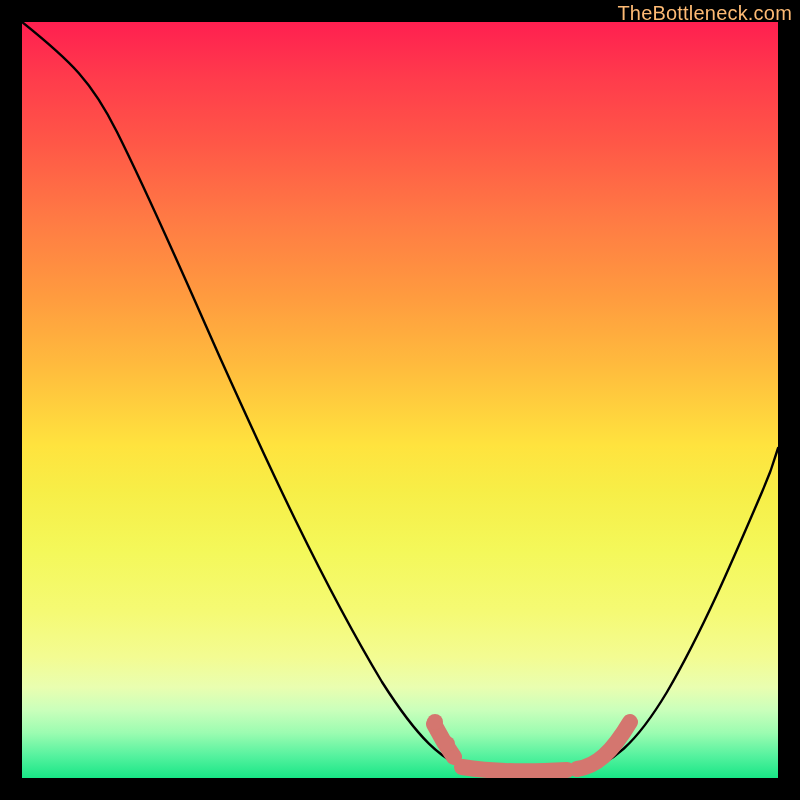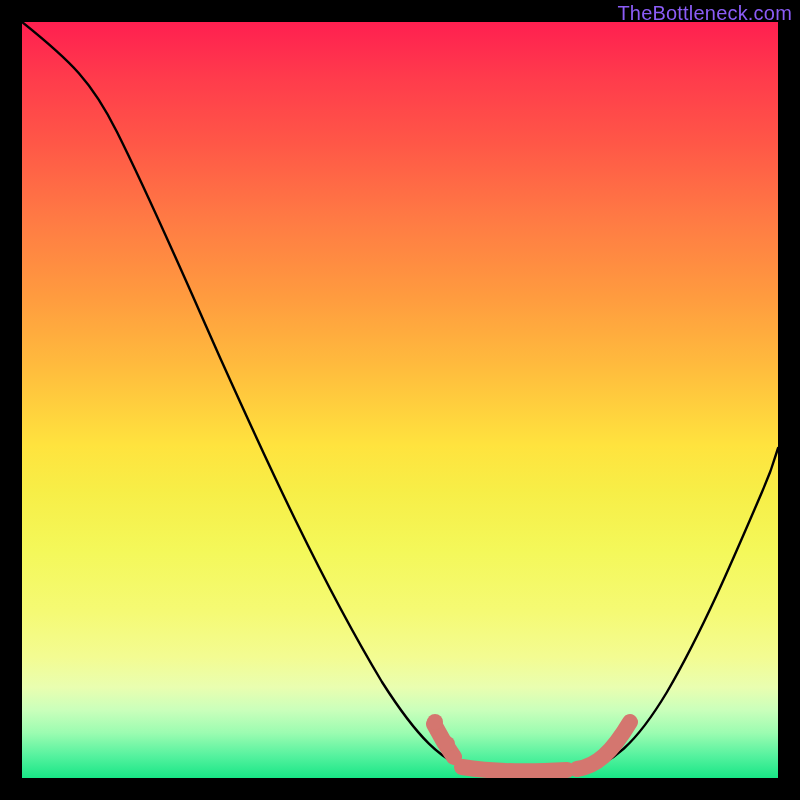--- a/index.html
+++ b/index.html
@@ -43,21 +43,21 @@
       #caffbb 91%,
       #9cfcb1 94%,
       #57f29f 97%,
       #18e686 100%
     );
   }
   .watermark {
     position: absolute;
     top: 2px;
     right: 8px;
-    color: #8b5cf6;
+    color: #fdba74;
     font-size: 20px;
     font-weight: 500;
     letter-spacing: 0.2px;
     user-select: none;
   }
   svg.curves {
     position: absolute;
     top: 0;
     left: 0;
     width: 756px;

